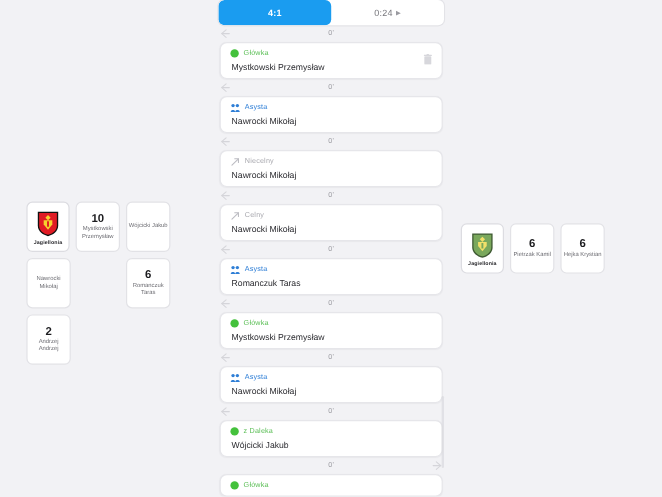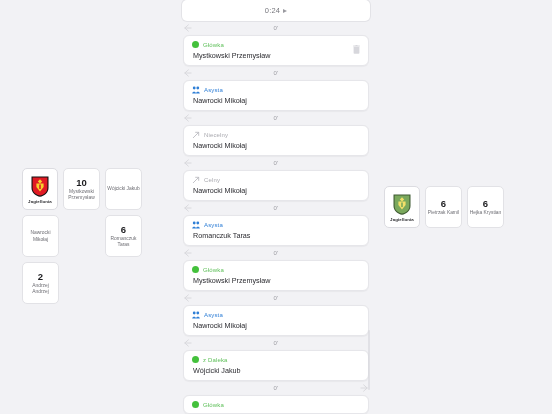--- a/index.html
+++ b/index.html
@@ -109,20 +109,23 @@
     </div>
     <div class="player-card">
       <div class="p-num">2</div>
       <div class="p-name">Andrzej Andrzej</div>
     </div>
   </div>
 
   <div class="center">
 
     <div class="segmented">
+      <div class="seg active">
+        <span>4:1</span>
+      </div>
       <div class="seg">
         <span>0:24</span>
         <span class="play-tri"></span>
       </div>
     </div>
 
     <div class="sep">
       <svg class="arrow left" viewBox="0 0 10 10">
           <path d="M6 1.5 L2 5 L6 8.5" stroke="#b4b4ba" stroke-width="1" fill="none" stroke-linecap="round"></path>
           <path d="M2 5 H9" stroke="#b4b4ba" stroke-width="1" fill="none" stroke-linecap="round"></path>

